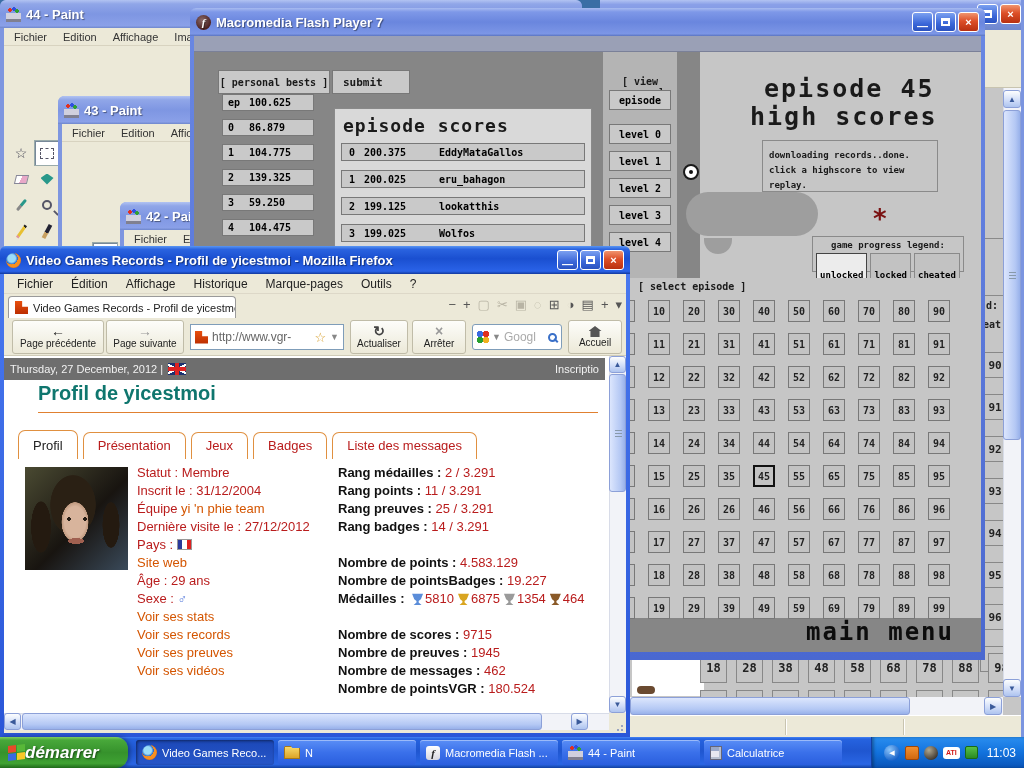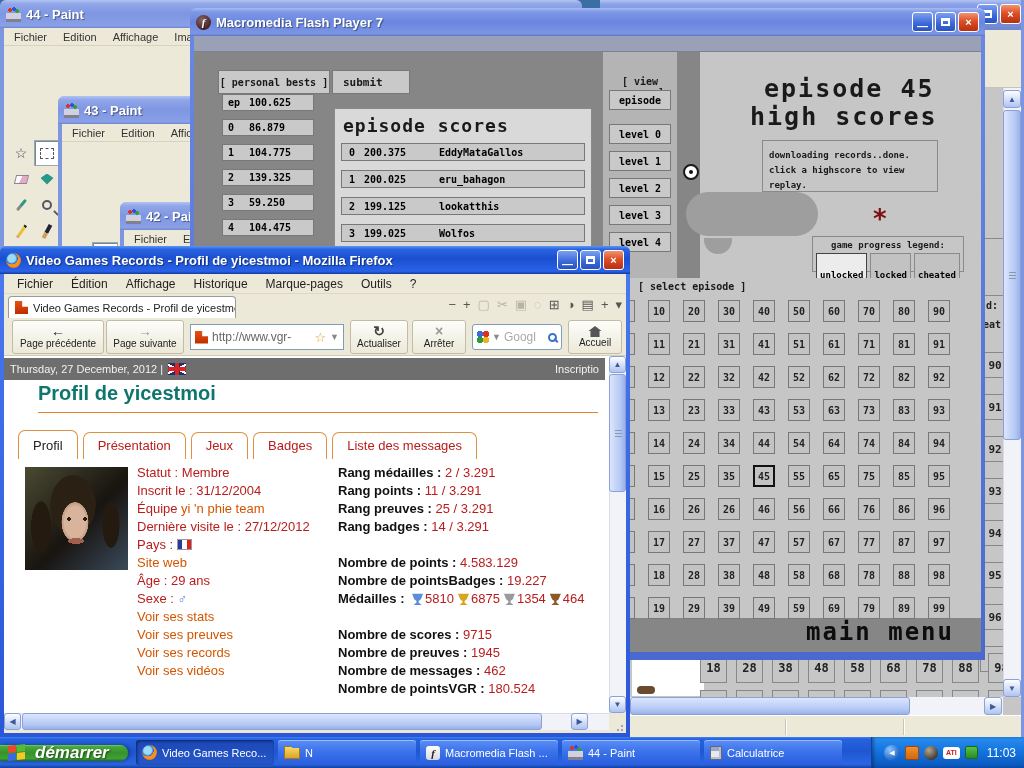--- a/index.html
+++ b/index.html
@@ -191,21 +191,21 @@
 .pslbl{color:#111;font-weight:bold}
 .plink{color:#d45500}
 
 #ff-vtrack{left:605px;top:82px;width:17px;height:357px}
 #ff-htrack{left:0;top:439px;width:605px;height:17px;border-top:1px solid #d8dce8}
 #ff-grip{position:absolute;left:605px;top:439px;width:17px;height:17px;background:#ece9d8}
 #ff-grip i{position:absolute;right:3px;bottom:3px;width:2px;height:2px;background:#9aa4c0;box-shadow:-4px 4px 0 #9aa4c0,0 4px 0 #9aa4c0,-8px 8px 0 0 #9aa4c0,-4px 8px 0 #9aa4c0,0 8px 0 #9aa4c0}
 
 
 #taskbar{position:absolute;left:0;top:737px;width:1024px;height:31px;background:linear-gradient(#4584f4 0,#2663e0 6%,#1f56d0 45%,#2a66e4 88%,#1240a0 100%);z-index:9;display:flex;align-items:center}
-#start-btn{width:128px;height:16px;border-radius:0 12px 12px 0;background:linear-gradient(#7fce60 0,#48a83a 10%,#36922c 50%,#3fa232 85%,#1f6a1a 100%);display:flex;align-items:center;gap:10px;padding:0 18px 0 8px;color:#fff;font-weight:bold;font-style:italic;font-size:17px;text-shadow:1px 1px 2px rgba(0,0,0,.5);box-shadow:2px 0 4px rgba(0,0,0,.35)}
+#start-btn{width:128px;height:31px;border-radius:0 12px 12px 0;background:linear-gradient(#7fce60 0,#48a83a 10%,#36922c 50%,#3fa232 85%,#1f6a1a 100%);display:flex;align-items:center;gap:0;padding:0 18px 0 8px;color:#fff;font-weight:bold;font-style:italic;font-size:17px;text-shadow:1px 1px 2px rgba(0,0,0,.5);box-shadow:2px 0 4px rgba(0,0,0,.35)}
 .startflag{width:17px;height:15px;transform:skewY(-6deg);background:
  linear-gradient(#e84a2a 0 0) 0 0/8px 7px no-repeat,
  linear-gradient(#58b838 0 0) 9px 0/8px 7px no-repeat,
  linear-gradient(#3a6ae0 0 0) 0 8px/8px 7px no-repeat,
  linear-gradient(#f8c828 0 0) 9px 8px/8px 7px no-repeat}
 #tb-tasks{display:flex;gap:4px;margin-left:8px}
 .task{width:138px;height:25px;border-radius:3px;background:linear-gradient(#5a8ef6,#3a70ea 50%,#2a5ede);box-shadow:inset 0 1px 0 rgba(255,255,255,.4);display:flex;align-items:center;gap:5px;padding:0 6px;color:#fff;font-size:11px;white-space:nowrap;overflow:hidden}
 .task.active{background:linear-gradient(#1c48b8,#2656c8);box-shadow:inset 1px 1px 3px rgba(0,0,0,.5)}
 .tlabel{overflow:hidden;text-overflow:ellipsis}
 #tray{margin-left:auto;height:31px;display:flex;align-items:center;gap:5px;padding:0 8px 0 12px;background:linear-gradient(#2a8ef0 0,#1272dd 50%,#0a54b8 100%);border-left:1px solid #1240a0;box-shadow:inset 2px 0 3px rgba(0,0,0,.3)}
@@ -675,22 +675,22 @@
         <div id="profile-info">
             <div class="pline"><span class="plbl">Statut : </span><span class="pval">Membre</span></div>
             <div class="pline"><span class="plbl">Inscrit le : </span><span class="pval">31/12/2004</span></div>
             <div class="pline"><span class="plbl">Équipe </span><span class="plink">yi 'n phie team</span></div>
             <div class="pline"><span class="plbl">Dernière visite le : </span><span class="pval">27/12/2012</span></div>
             <div class="pline"><span class="plbl">Pays : </span><span class="flag-fr"></span></div>
             <div class="pline"><span class="plink">Site web</span></div>
             <div class="pline"><span class="plbl">Âge : </span><span class="pval">29 ans</span></div>
             <div class="pline"><span class="plbl">Sexe : </span><span class="male-ico">♂</span></div>
             <div class="pline"><span class="plink">Voir ses stats</span></div>
+            <div class="pline"><span class="plink">Voir ses records</span></div>
             <div class="pline"><span class="plink">Voir ses preuves</span></div>
-            <div class="pline"><span class="plink">Voir ses records</span></div>
             <div class="pline"><span class="plink">Voir ses vidéos</span></div>
           </div>
         <div id="profile-stats">
             <div class="pline"><span class="pslbl">Rang médailles : </span><span class="pval">2 / 3.291</span></div>
             <div class="pline"><span class="pslbl">Rang points : </span><span class="pval">11 / 3.291</span></div>
             <div class="pline"><span class="pslbl">Rang preuves : </span><span class="pval">25 / 3.291</span></div>
             <div class="pline"><span class="pslbl">Rang badges : </span><span class="pval">14 / 3.291</span></div>
             <div class="pline spacer"></div>
             <div class="pline"><span class="pslbl">Nombre de points : </span><span class="pval">4.583.129</span></div>
             <div class="pline"><span class="pslbl">Nombre de pointsBadges : </span><span class="pval">19.227</span></div>

